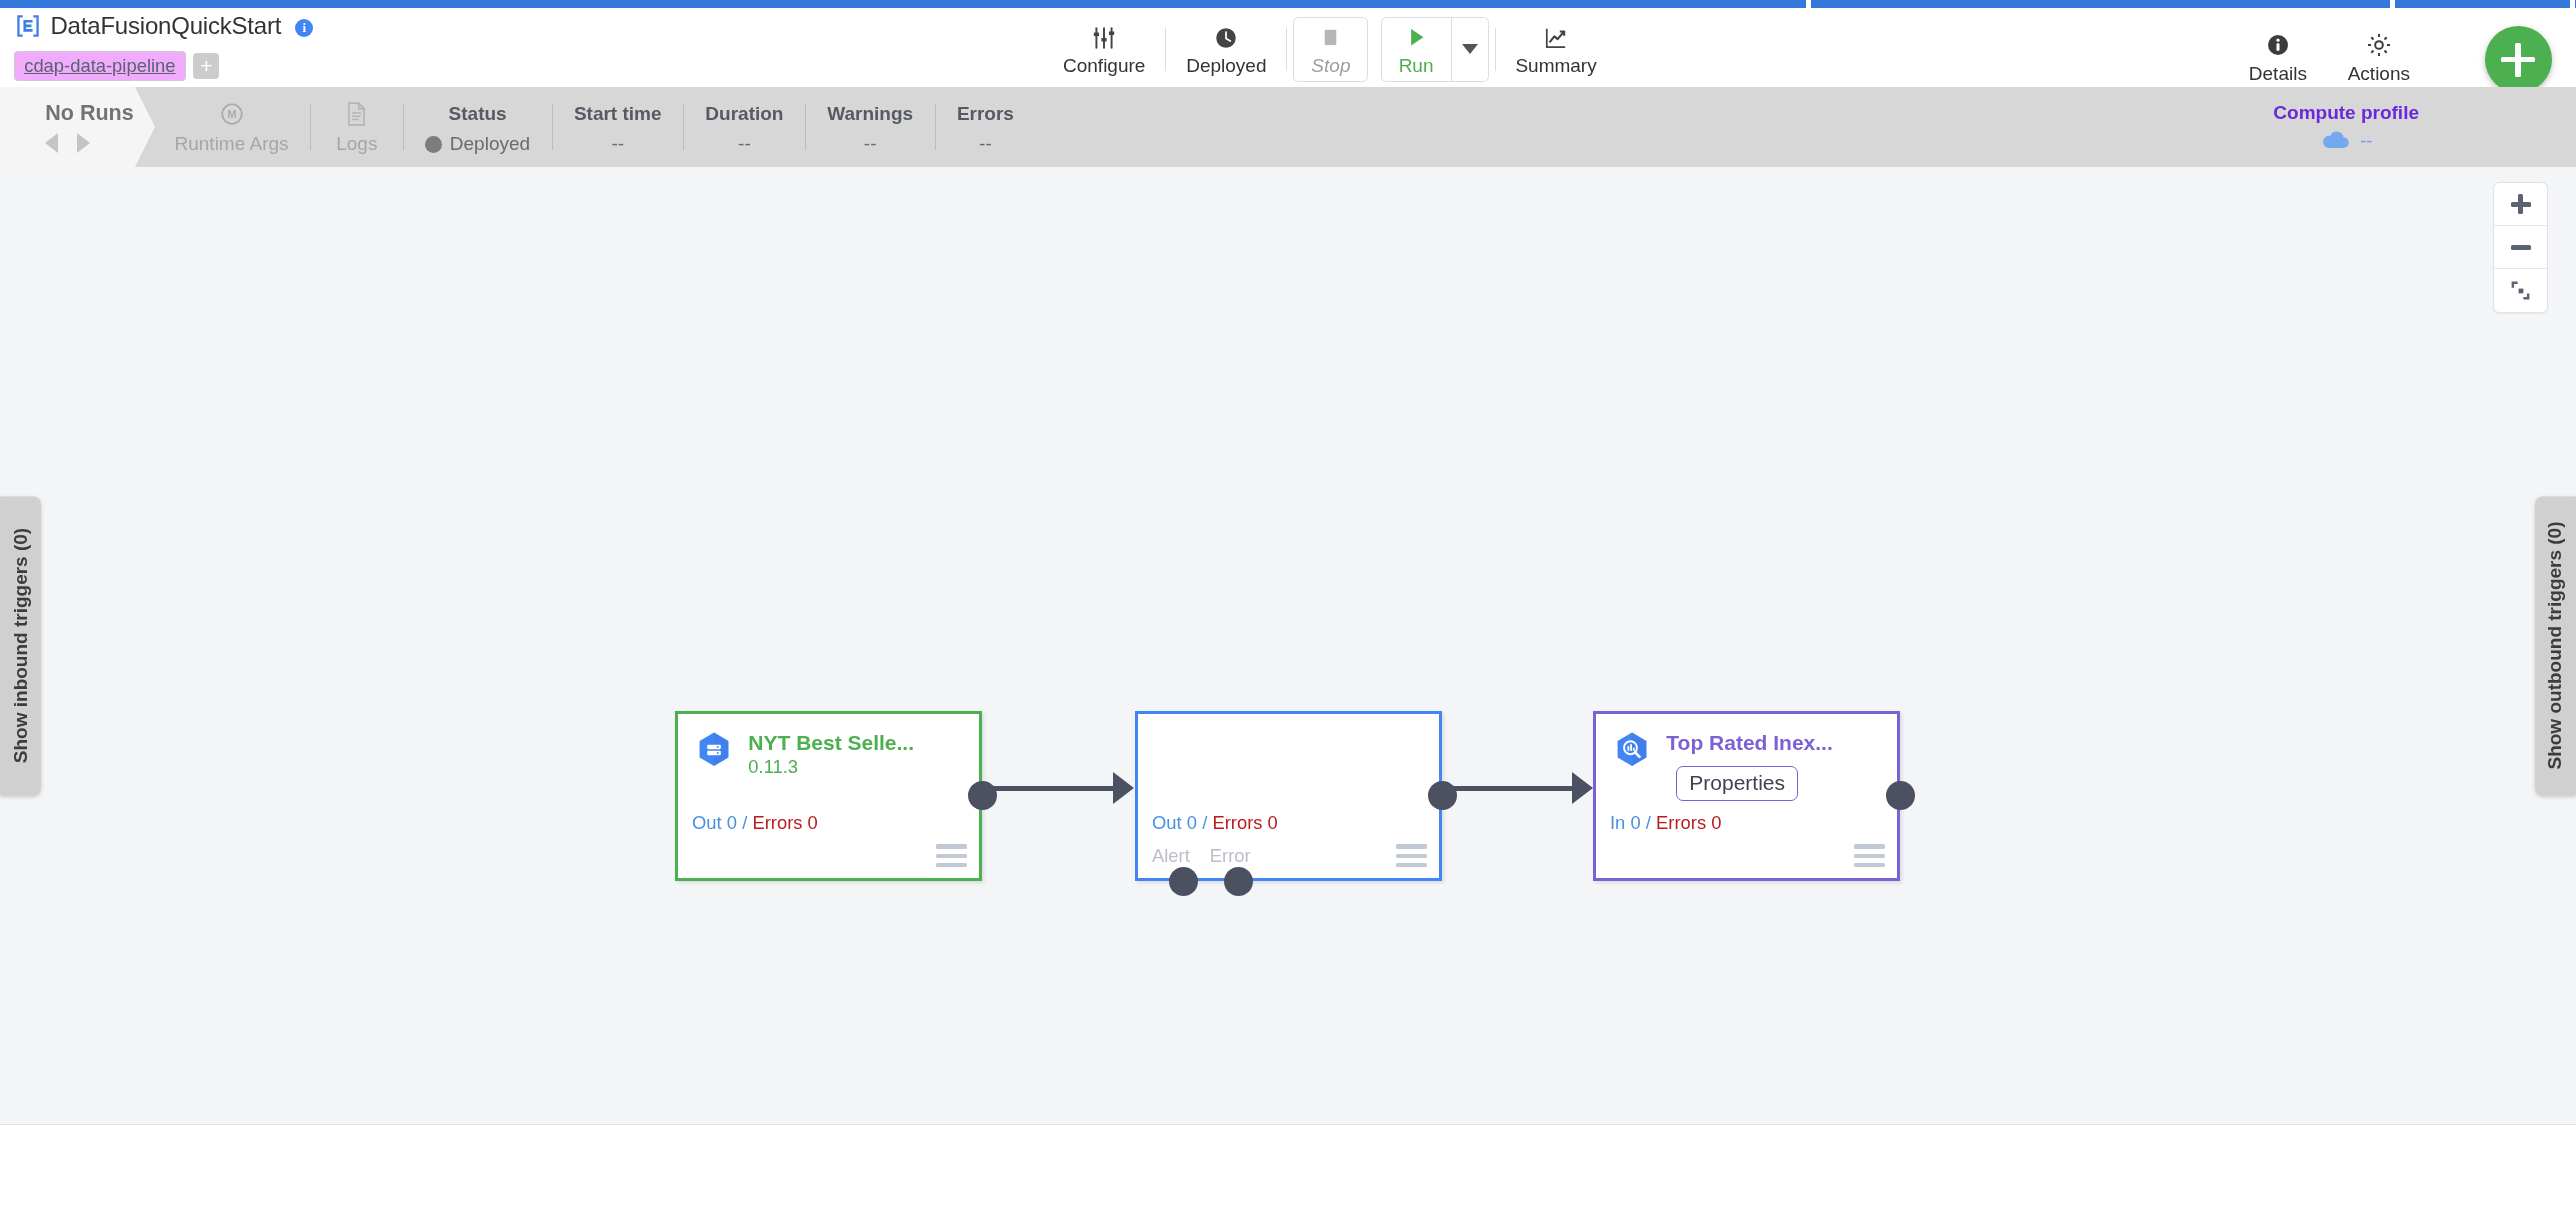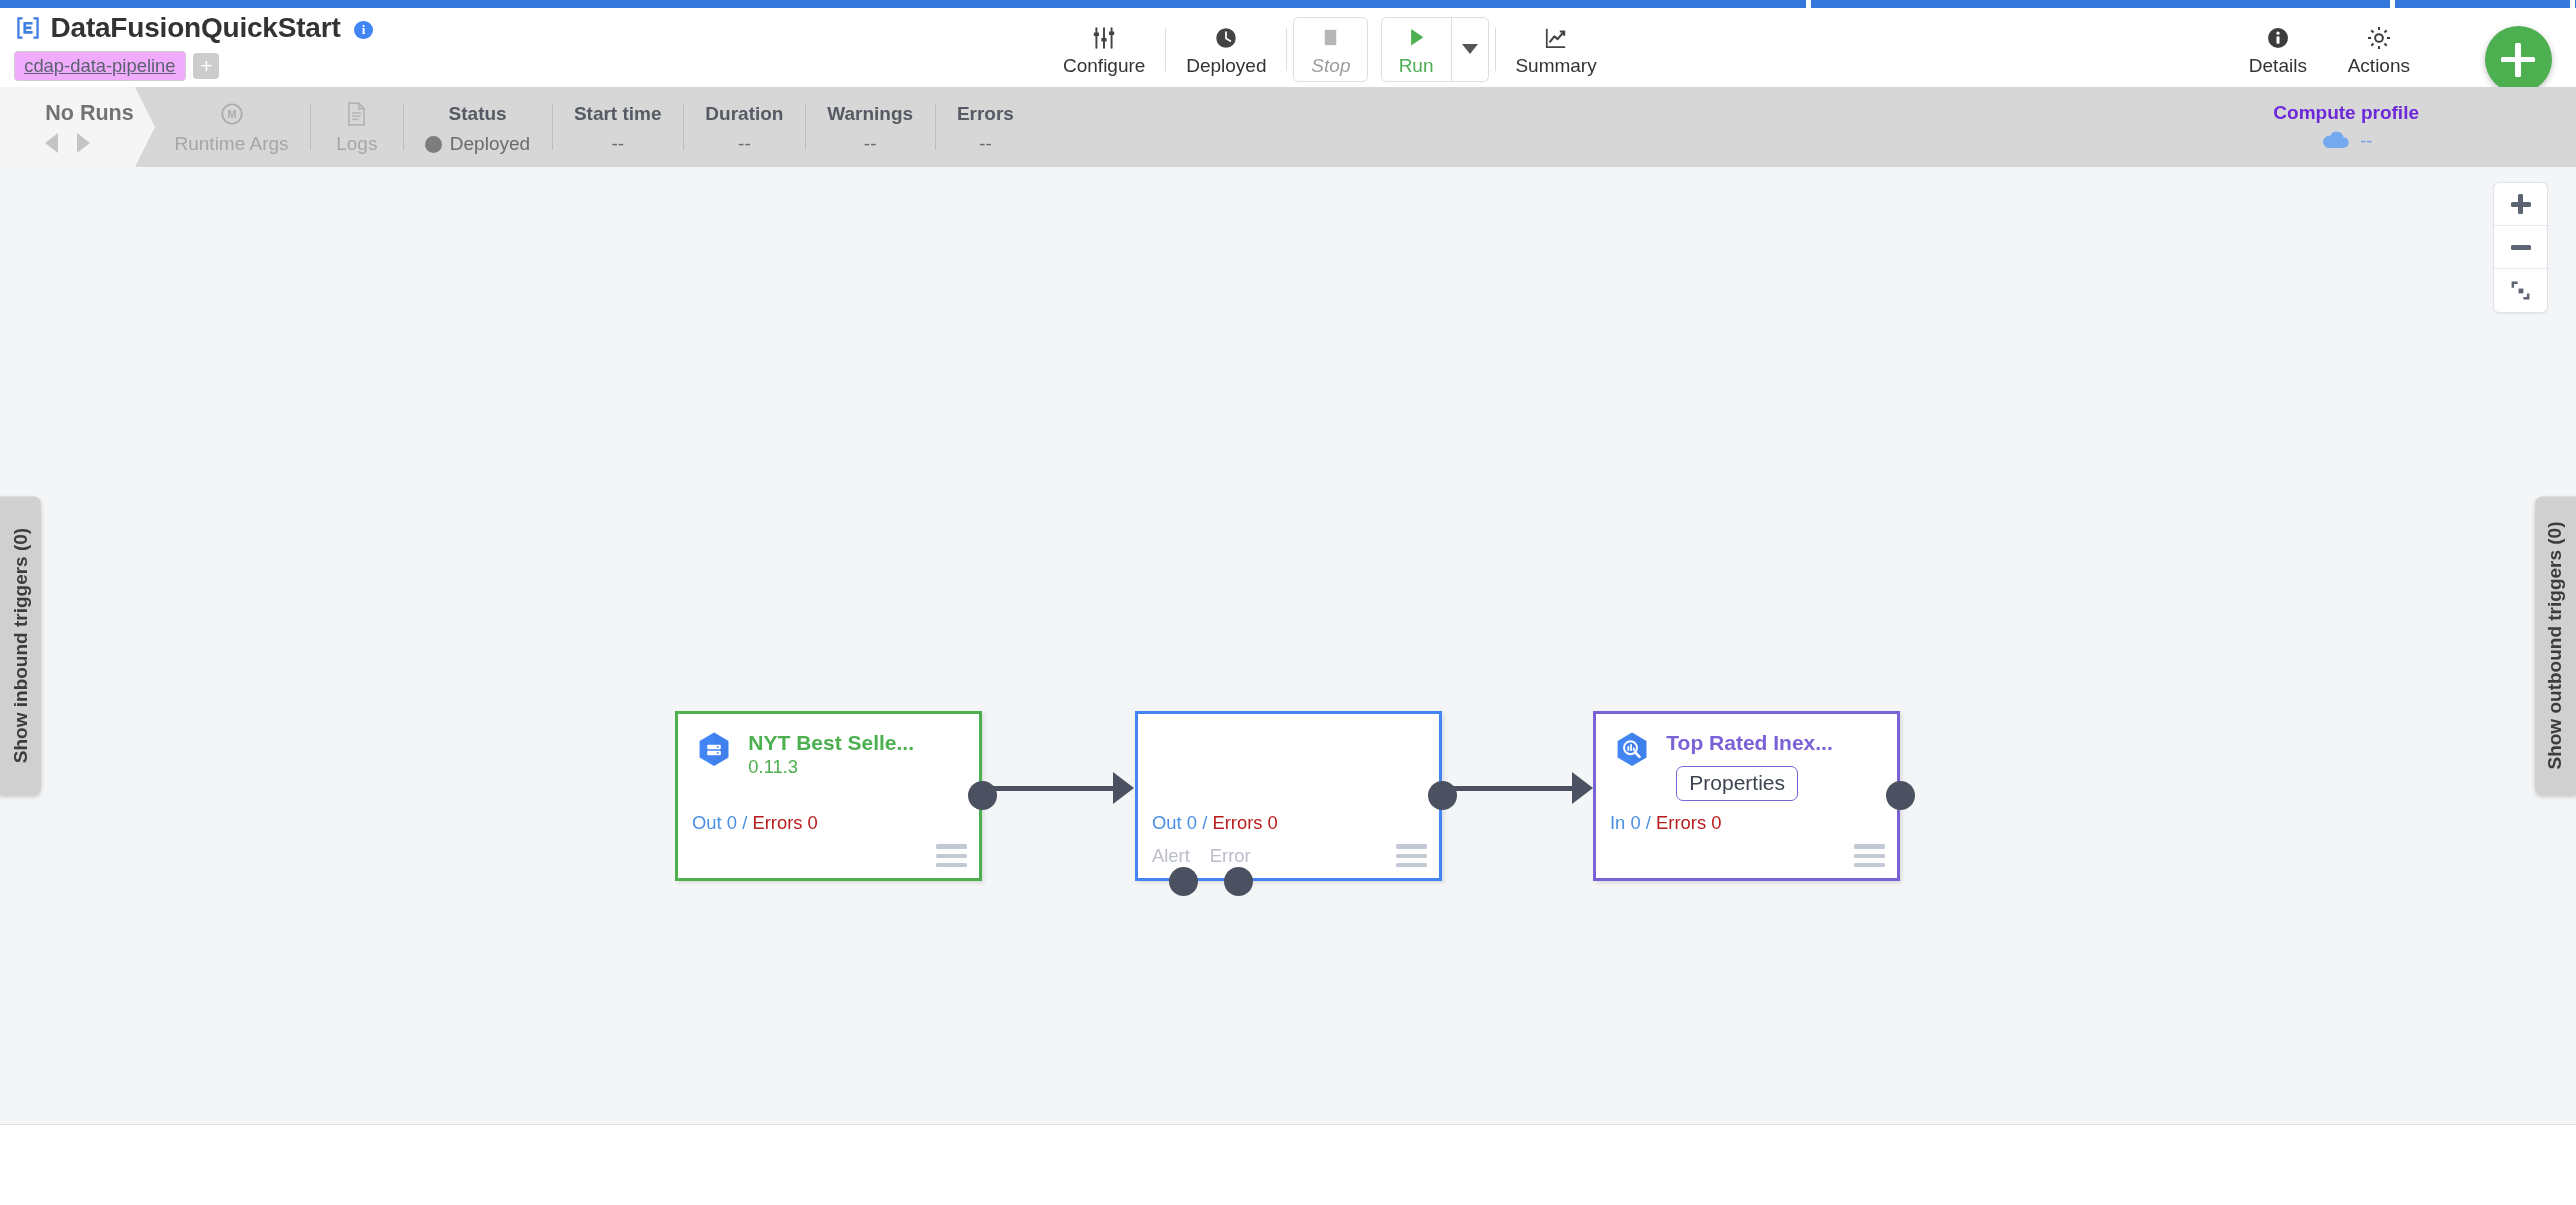--- a/index.html
+++ b/index.html
@@ -23,21 +23,21 @@
   
   .header {
     position: absolute; top: 7.7px; left: 0; width: 2576px; height: 80px;
     background: #ffffff;
     border-bottom: 0.8px solid #e0e0e0;
   }
 
   .brand { position: absolute; left: 15.3px; top: 4.6px; display: flex; align-items: center; gap: 9.2px;}
   .brand-logo { width: 26px; height: 26px; position: relative; }
   .pipeline-title {
-    font-size: 28px; font-weight: bold; color: #333333; letter-spacing: -0.2px;
+    font-size: 24px; font-weight: normal; color: #333333; letter-spacing: -0.2px;
   }
   .info-dot {
     width: 18.4px; height: 18.4px; border-radius: 50%; background: #4285f4;
     color: #fff; font-size: 13px; font-weight: bold; font-family: "Liberation Serif", serif;
     display: inline-flex; align-items: center; justify-content: center;
     margin-left: 4.6px; position: relative; top: 1.5px;
   }
   .artifact-row { position: absolute; left: 14px; top: 43px; display: flex; align-items: center; gap: 7.7px; }
   .artifact-chip {
     border: 0.8px solid #cccccc; border-radius: 3.8px; padding: 3.1px 9.2px 3.8px;
@@ -69,21 +69,21 @@
   .btn-box .tb-item { padding: 0 17px; }
   .btn-stop .tb-label { color: #9e9e9e; font-style: italic; }
   .btn-run .tb-label { color: #4caf50; }
   .run-caret {
     display: flex; align-items: center; justify-content: center;
     width: 37px; border-left: 0.8px solid #dddddd;
   }
   .caret-glyph { width: 0; height: 0; border-left: 8.4px solid transparent; border-right: 8.4px solid transparent; border-top: 10px solid #555; }
 
   .toolbar-right {
-    position: absolute; right: 146px; top: 6.1px; display: flex; align-items: center; height: 71px;
+    position: absolute; right: 146px; top: 6.1px; display: flex; align-items: flex-end; height: 71px;
   }
 
   .fab {
     position: absolute; right: 24.5px; top: 18.4px;
     width: 67px; height: 67px; border-radius: 50%;
     background: #4caf50; box-shadow: 0 2.3px 6.1px rgba(0,0,0,.25);
     display: flex; align-items: center; justify-content: center;
   }
   .fab::before, .fab::after { content: ""; position: absolute; background: #fff; border-radius: 1.5px; }
   .fab::before { width: 34px; height: 5.4px; }

